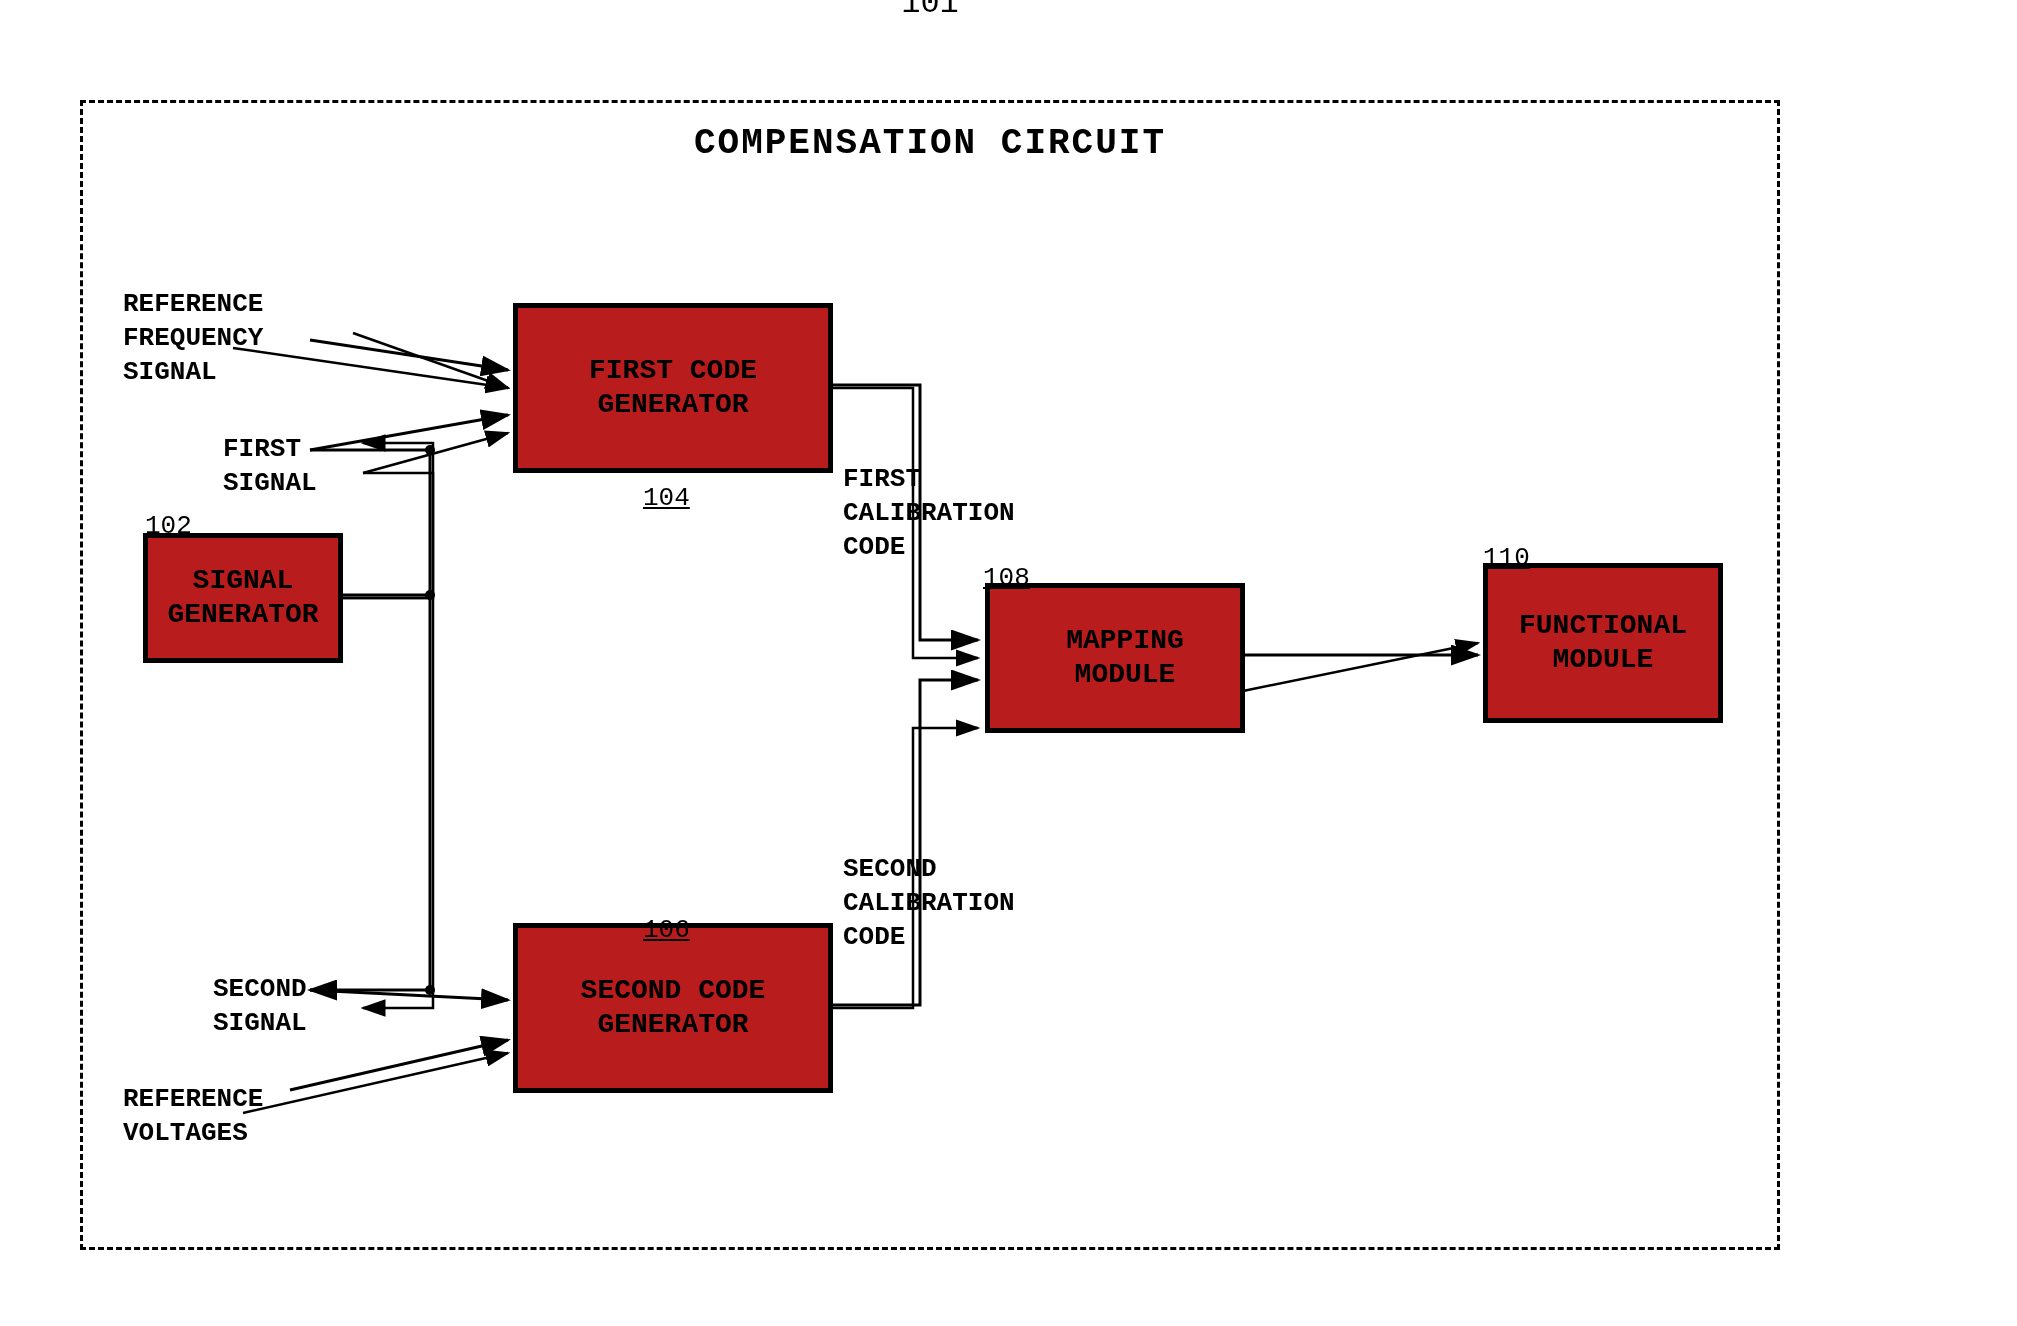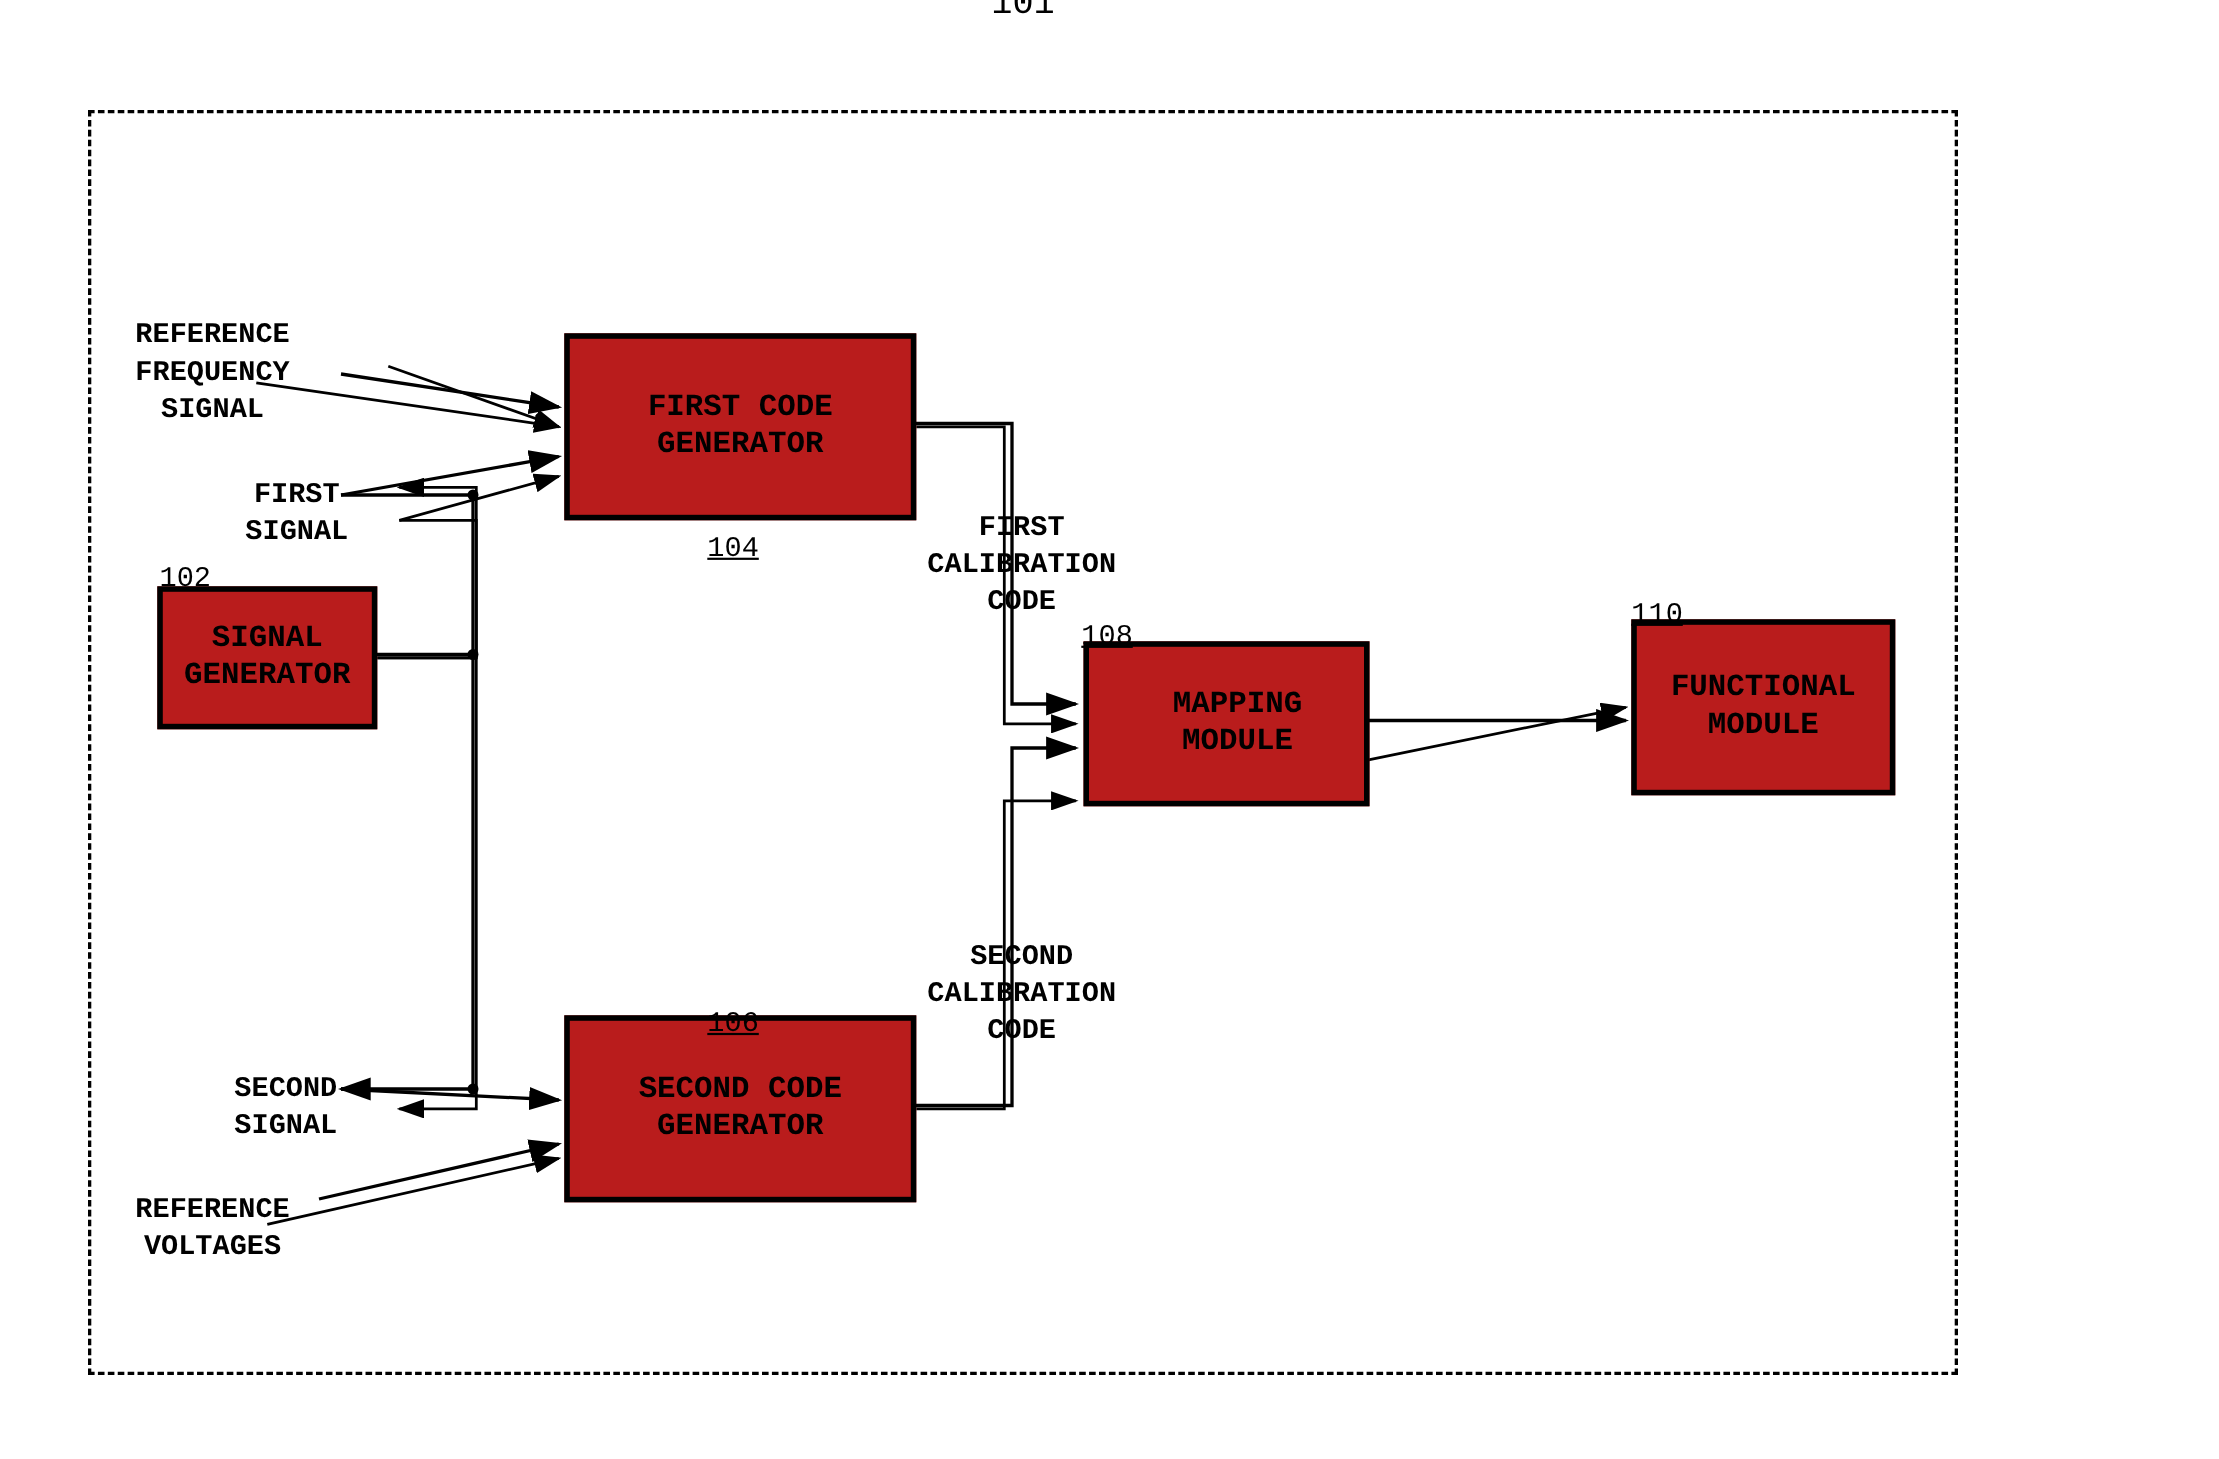--- a/index.html
+++ b/index.html
@@ -87,21 +87,20 @@
       width: 240px;
       height: 160px;
     }
 
     
     .label-text {
       position: absolute;
       font-size: 26px;
       font-weight: bold;
       line-height: 1.3;
-      text-align: center;
     }
     
     .ref-num {
       position: absolute;
       font-size: 26px;
       font-weight: normal;
       text-decoration: underline;
     }
 
     
@@ -149,20 +148,23 @@
       <polyline points="750,285 830,285 830,555 895,555" fill="none" stroke="#000" stroke-width="2.5" marker-end="url(#arrowhead)"></polyline>
 
       <polyline points="750,905 830,905 830,625 895,625" fill="none" stroke="#000" stroke-width="2.5" marker-end="url(#arrowhead)"></polyline>
 
       <line x1="160" y1="1010" x2="425" y2="950" stroke="#000" stroke-width="2.5" marker-end="url(#arrowhead)"></line>
 
       <line x1="1160" y1="588" x2="1395" y2="540" stroke="#000" stroke-width="2.5" marker-end="url(#arrowhead)"></line>
 
     </svg>
 
+    <div style="position:absolute; top:20px; left:0; width:100%; text-align:center; font-size:36px; font-weight:bold; letter-spacing:2px;">
+      <span>COMPENSATION</span>&nbsp;<span>CIRCUIT</span>
+    </div>
 
     <div class="block block-thick signal-gen">
       <span style="white-space:pre-line;">SIGNAL
 GENERATOR</span>
     </div>
     <div class="ref-num" style="left:62px; top:408px;">
       <span>102</span>
     </div>
 
     <div class="block block-thick first-code-gen">

